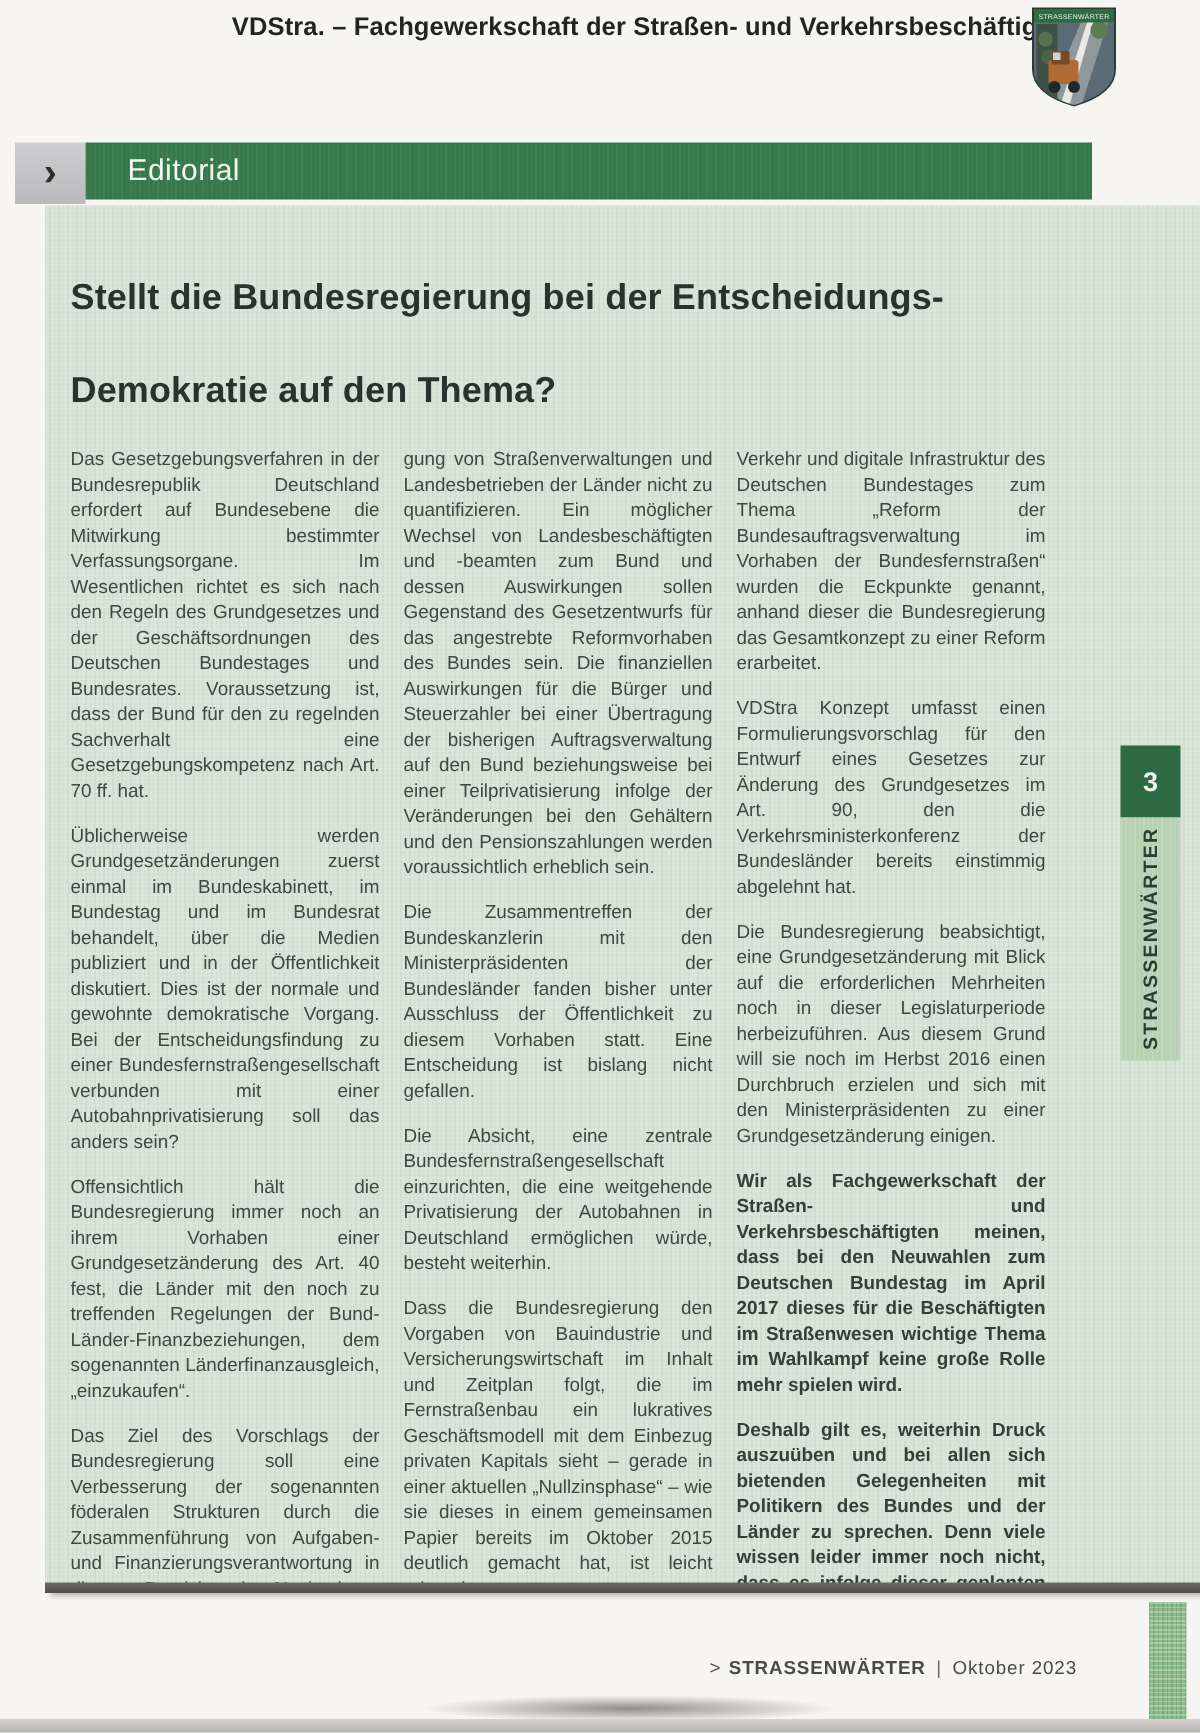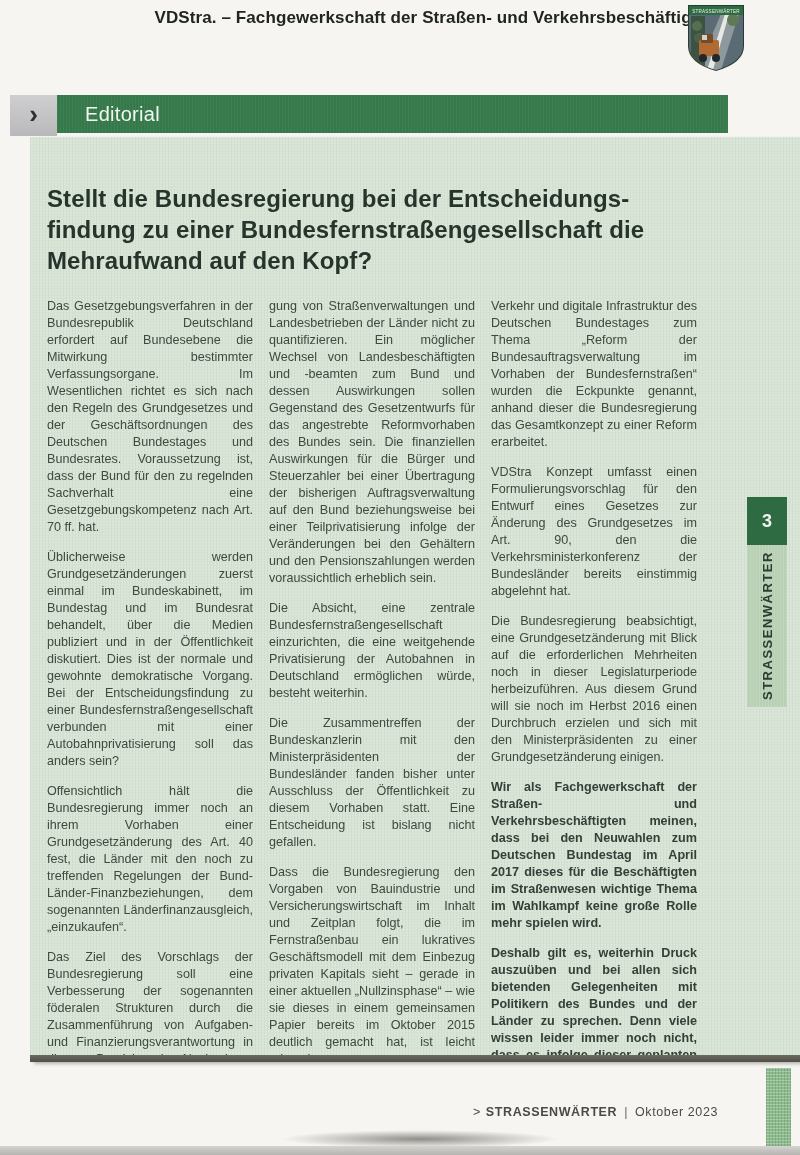--- a/index.html
+++ b/index.html
@@ -142,34 +142,34 @@
   <div class="chevron-box">
     <span>›</span>
   </div>
   <div class="banner">
     <span class="label">Editorial</span>
   </div>
 
   <div class="content-box">
     <h1 class="article-title">
       <span>Stellt die Bundesregierung bei der Entscheidungs-</span><br>
-      <span>findung zu einer Bundesfernstraßengesellschaft die</span><br>
-      <span>Mehraufwand auf den Kopf?</span>
+      <br>
+      <span>Demokratie auf den Thema?</span>
     </h1>
     <div class="columns">
       <div class="col">
           <p>Das Gesetzgebungsverfahren in der Bundesrepublik Deutschland erfordert auf Bundesebene die Mitwirkung bestimmter Verfassungsorgane. Im Wesentlichen richtet es sich nach den Regeln des Grundgesetzes und der Geschäftsordnungen des Deutschen Bundestages und Bundesrates. Voraussetzung ist, dass der Bund für den zu regelnden Sachverhalt eine Gesetzgebungskompetenz nach Art. 70 ff. hat.</p>
           <p>Üblicherweise werden Grundgesetzänderungen zuerst einmal im Bundeskabinett, im Bundestag und im Bundesrat behandelt, über die Medien publiziert und in der Öffentlichkeit diskutiert. Dies ist der normale und gewohnte demokratische Vorgang. Bei der Entscheidungsfindung zu einer Bundesfernstraßengesellschaft verbunden mit einer Autobahnprivatisierung soll das anders sein?</p>
           <p>Offensichtlich hält die Bundesregierung immer noch an ihrem Vorhaben einer Grundgesetzänderung des Art. 40 fest, die Länder mit den noch zu treffenden Regelungen der Bund-Länder-Finanzbeziehungen, dem sogenannten Länderfinanzausgleich, „einzukaufen“.</p>
           <p>Das Ziel des Vorschlags der Bundesregierung soll eine Verbesserung der sogenannten föderalen Strukturen durch die Zusammenführung von Aufgaben- und Finanzierungsverantwortung in diesem Bereich sein. Nach deren Vorstellung soll kein Mehraufwand an Personal- und Sachausgaben eintreten und Synergieverluste vermieden werden. Jedoch sind die tatsächlich anfallenden Kosten und vor allem die Auswirkungen der Zerschla-</p>
         </div>
       <div class="col">
           <p>gung von Straßenverwaltungen und Landesbetrieben der Länder nicht zu quantifizieren. Ein möglicher Wechsel von Landesbeschäftigten und -beamten zum Bund und dessen Auswirkungen sollen Gegenstand des Gesetzentwurfs für das angestrebte Reformvorhaben des Bundes sein. Die finanziellen Auswirkungen für die Bürger und Steuerzahler bei einer Übertragung der bisherigen Auftragsverwaltung auf den Bund beziehungsweise bei einer Teilprivatisierung infolge der Veränderungen bei den Gehältern und den Pensionszahlungen werden voraussichtlich erheblich sein.</p>
+          <p>Die Zusammentreffen der Bundeskanzlerin mit den Ministerpräsidenten der Bundesländer fanden bisher unter Ausschluss der Öffentlichkeit zu diesem Vorhaben statt. Eine Entscheidung ist bislang nicht gefallen.</p>
           <p>Die Absicht, eine zentrale Bundesfernstraßengesellschaft einzurichten, die eine weitgehende Privatisierung der Autobahnen in Deutschland ermöglichen würde, besteht weiterhin.</p>
-          <p>Die Zusammentreffen der Bundeskanzlerin mit den Ministerpräsidenten der Bundesländer fanden bisher unter Ausschluss der Öffentlichkeit zu diesem Vorhaben statt. Eine Entscheidung ist bislang nicht gefallen.</p>
           <p>Dass die Bundesregierung den Vorgaben von Bauindustrie und Versicherungswirtschaft im Inhalt und Zeitplan folgt, die im Fernstraßenbau ein lukratives Geschäftsmodell mit dem Einbezug privaten Kapitals sieht – gerade in einer aktuellen „Nullzinsphase“ – wie sie dieses in einem gemeinsamen Papier bereits im Oktober 2015 deutlich gemacht hat, ist leicht erkennbar.</p>
         </div>
       <div class="col">
           <p>Verkehr und digitale Infrastruktur des Deutschen Bundestages zum Thema „Reform der Bundesauftragsverwaltung im Vorhaben der Bundesfernstraßen“ wurden die Eckpunkte genannt, anhand dieser die Bundesregierung das Gesamtkonzept zu einer Reform erarbeitet.</p>
           <p>VDStra Konzept umfasst einen Formulierungsvorschlag für den Entwurf eines Gesetzes zur Änderung des Grundgesetzes im Art. 90, den die Verkehrsministerkonferenz der Bundesländer bereits einstimmig abgelehnt hat.</p>
           <p>Die Bundesregierung beabsichtigt, eine Grundgesetzänderung mit Blick auf die erforderlichen Mehrheiten noch in dieser Legislaturperiode herbeizuführen. Aus diesem Grund will sie noch im Herbst 2016 einen Durchbruch erzielen und sich mit den Ministerpräsidenten zu einer Grundgesetzänderung einigen.</p>
           <p class="bold">Wir als Fachgewerkschaft der Straßen- und Verkehrsbeschäftigten meinen, dass bei den Neuwahlen zum Deutschen Bundestag im April 2017 dieses für die Beschäftigten im Straßenwesen wichtige Thema im Wahlkampf keine große Rolle mehr spielen wird.</p>
           <p class="bold">Deshalb gilt es, weiterhin Druck auszuüben und bei allen sich bietenden Gelegenheiten mit Politikern des Bundes und der Länder zu sprechen. Denn viele wissen leider immer noch nicht, dass es infolge dieser geplanten Grundgesetzänderung um eine Privatisierung des Straßenwesens und damit um einen wichtigen Teil der Daseinsvorsorge geht.</p>
         </div>
     </div>

